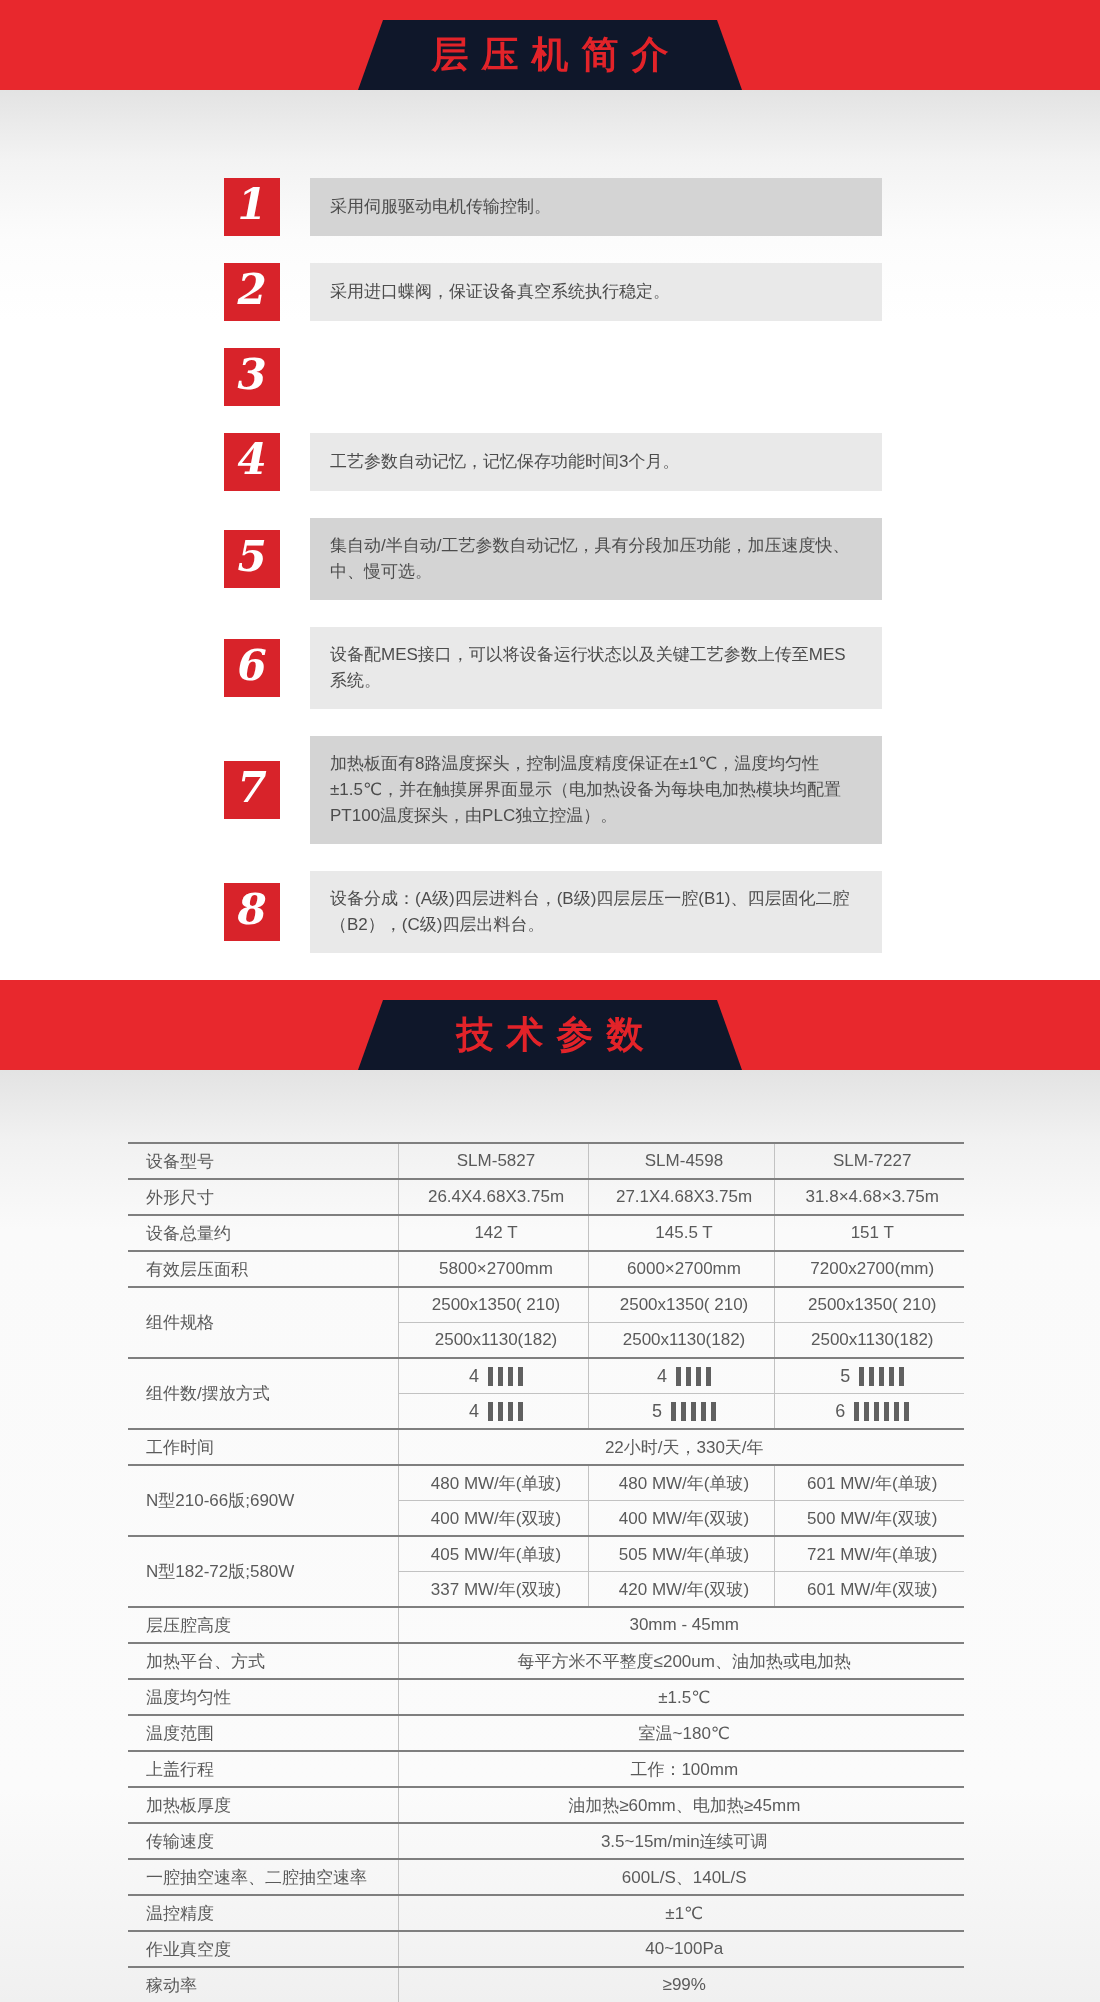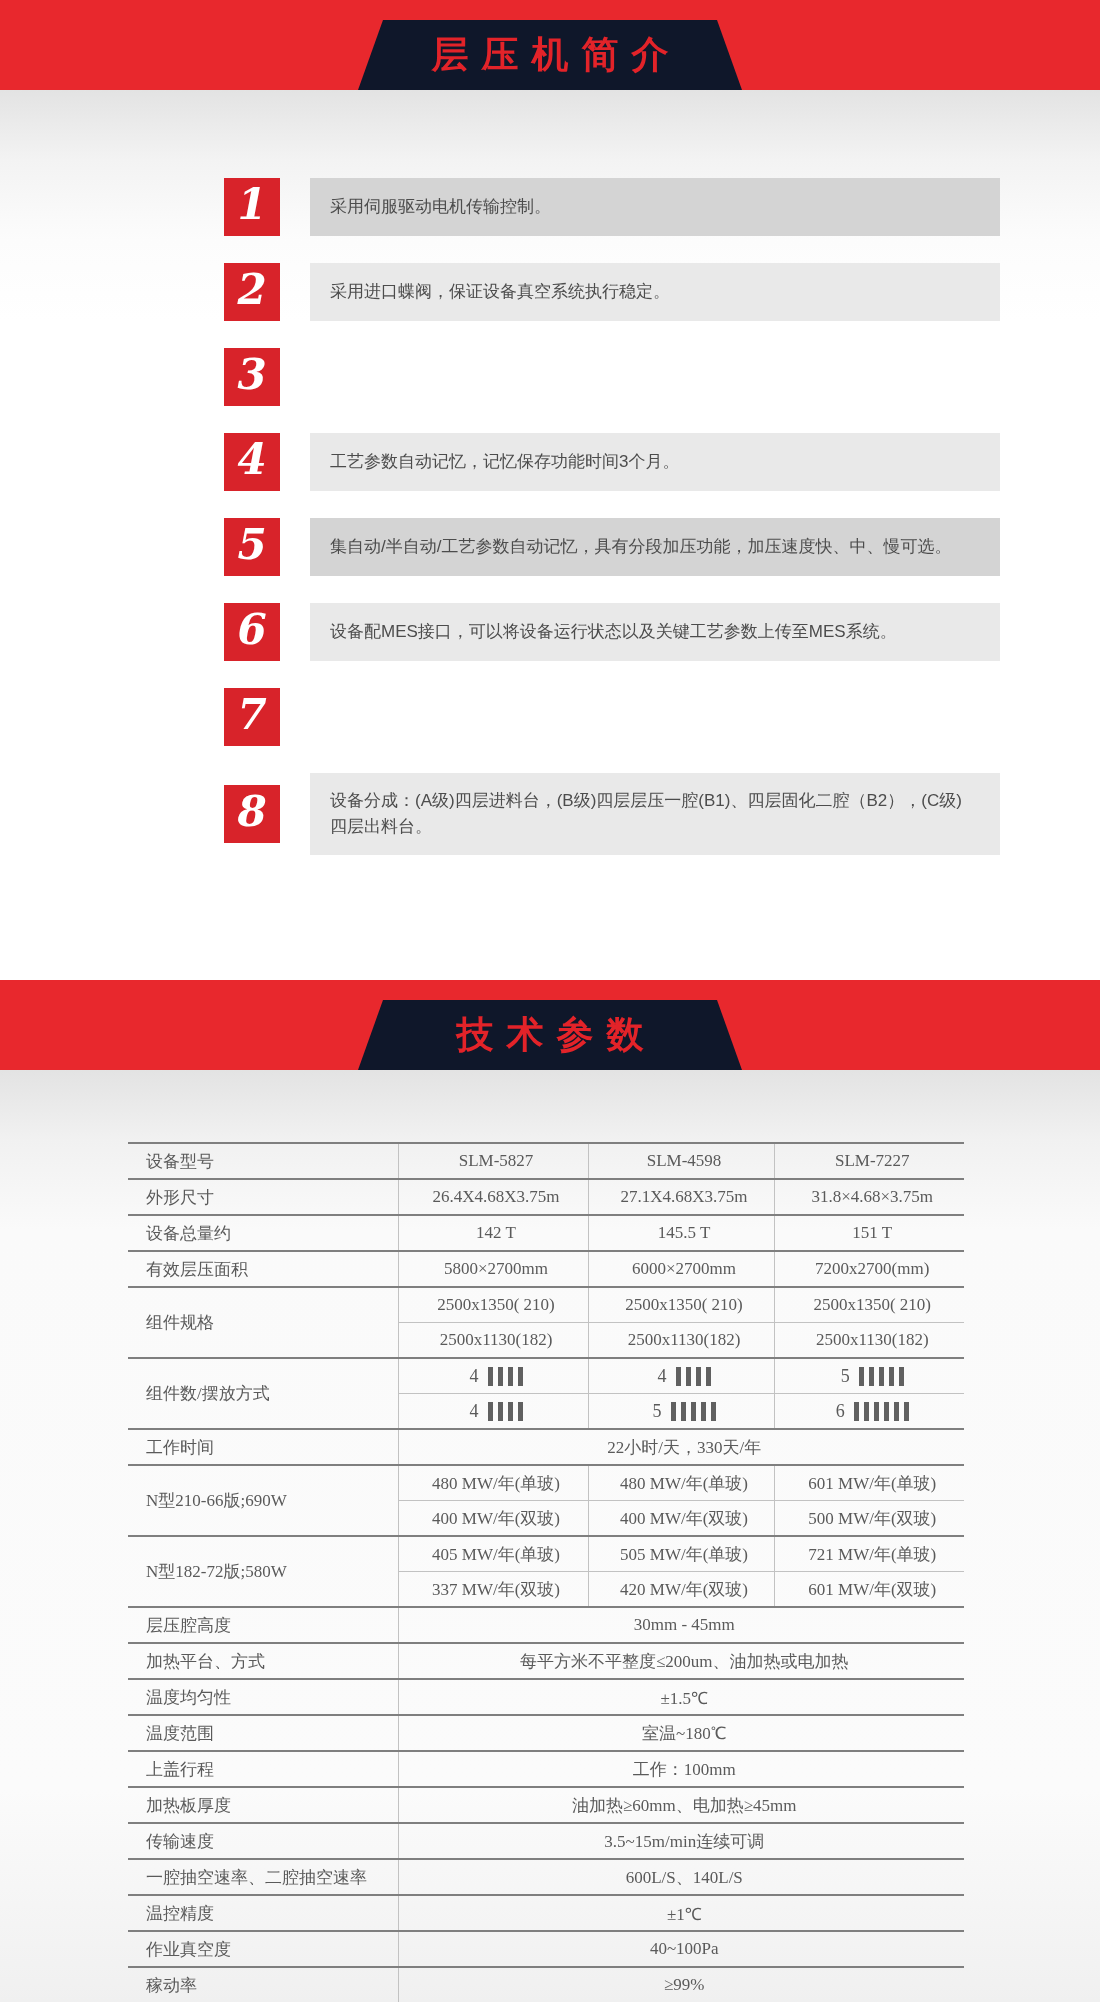--- a/index.html
+++ b/index.html
@@ -31,33 +31,32 @@
   .item{display:flex;align-items:center;margin:0 0 27px 224px;}
   .num-box{
     width:56px;height:58px;flex:none;margin-right:30px;
     background:#d8232a;color:#ffffff;
     display:flex;align-items:center;justify-content:center;
     font-family:"DejaVu Serif","Liberation Serif",serif;
     font-style:italic;font-weight:bold;font-size:42px;line-height:1;
     padding-bottom:4px;box-sizing:border-box;
   }
   .text-box{
-    width:690px;box-sizing:border-box;min-height:58px;
+    width:572px;box-sizing:border-box;min-height:58px;
     padding:15px 24px 15px 20px;
     display:flex;align-items:center;
   }
   .text-box.dark{background:#d4d4d4;}
   .text-box.light{background:#e9e9e9;}
   .text-box p{margin:0;font-size:17px;line-height:26px;color:#4c4c4c;}
 
   
   .specs{
     height:932px;box-sizing:border-box;padding-top:72px;
     background:linear-gradient(180deg,#e3e3e3 0px,#f1f1f1 70px,#fafafa 160px,#fbfbfb 720px,#f0f0f0 100%);
-    font-family:Liberation Serif, serif;
   }
   table.specs-table{
     border-collapse:collapse;table-layout:fixed;
     margin-left:128px;width:836px;
     border-bottom:2px solid #7f7f7f;
   }
   .specs-table td{
     height:32px;padding:1px 4px;box-sizing:content-box;
     font-size:17px;color:#5a5a5a;
   }
@@ -113,20 +112,23 @@
           </div>
         </div>
         <div class="item">
           <div class="num-box">6</div>
           <div class="text-box light">
             <p>设备配MES接口，可以将设备运行状态以及关键工艺参数上传至MES系统。</p>
           </div>
         </div>
         <div class="item">
           <div class="num-box">7</div>
+          <div class="text-box dark">
+            <p>加热板面有8路温度探头，控制温度精度保证在±1℃，温度均匀性±1.5℃，并在触摸屏界面显示（电加热设备为每块电加热模块均配置PT100温度探头，由PLC独立控温）。</p>
+          </div>
         </div>
         <div class="item">
           <div class="num-box">8</div>
           <div class="text-box light">
             <p>设备分成：(A级)四层进料台，(B级)四层层压一腔(B1)、四层固化二腔（B2），(C级)四层出料台。</p>
           </div>
         </div>
       </div>
   </section>
 

